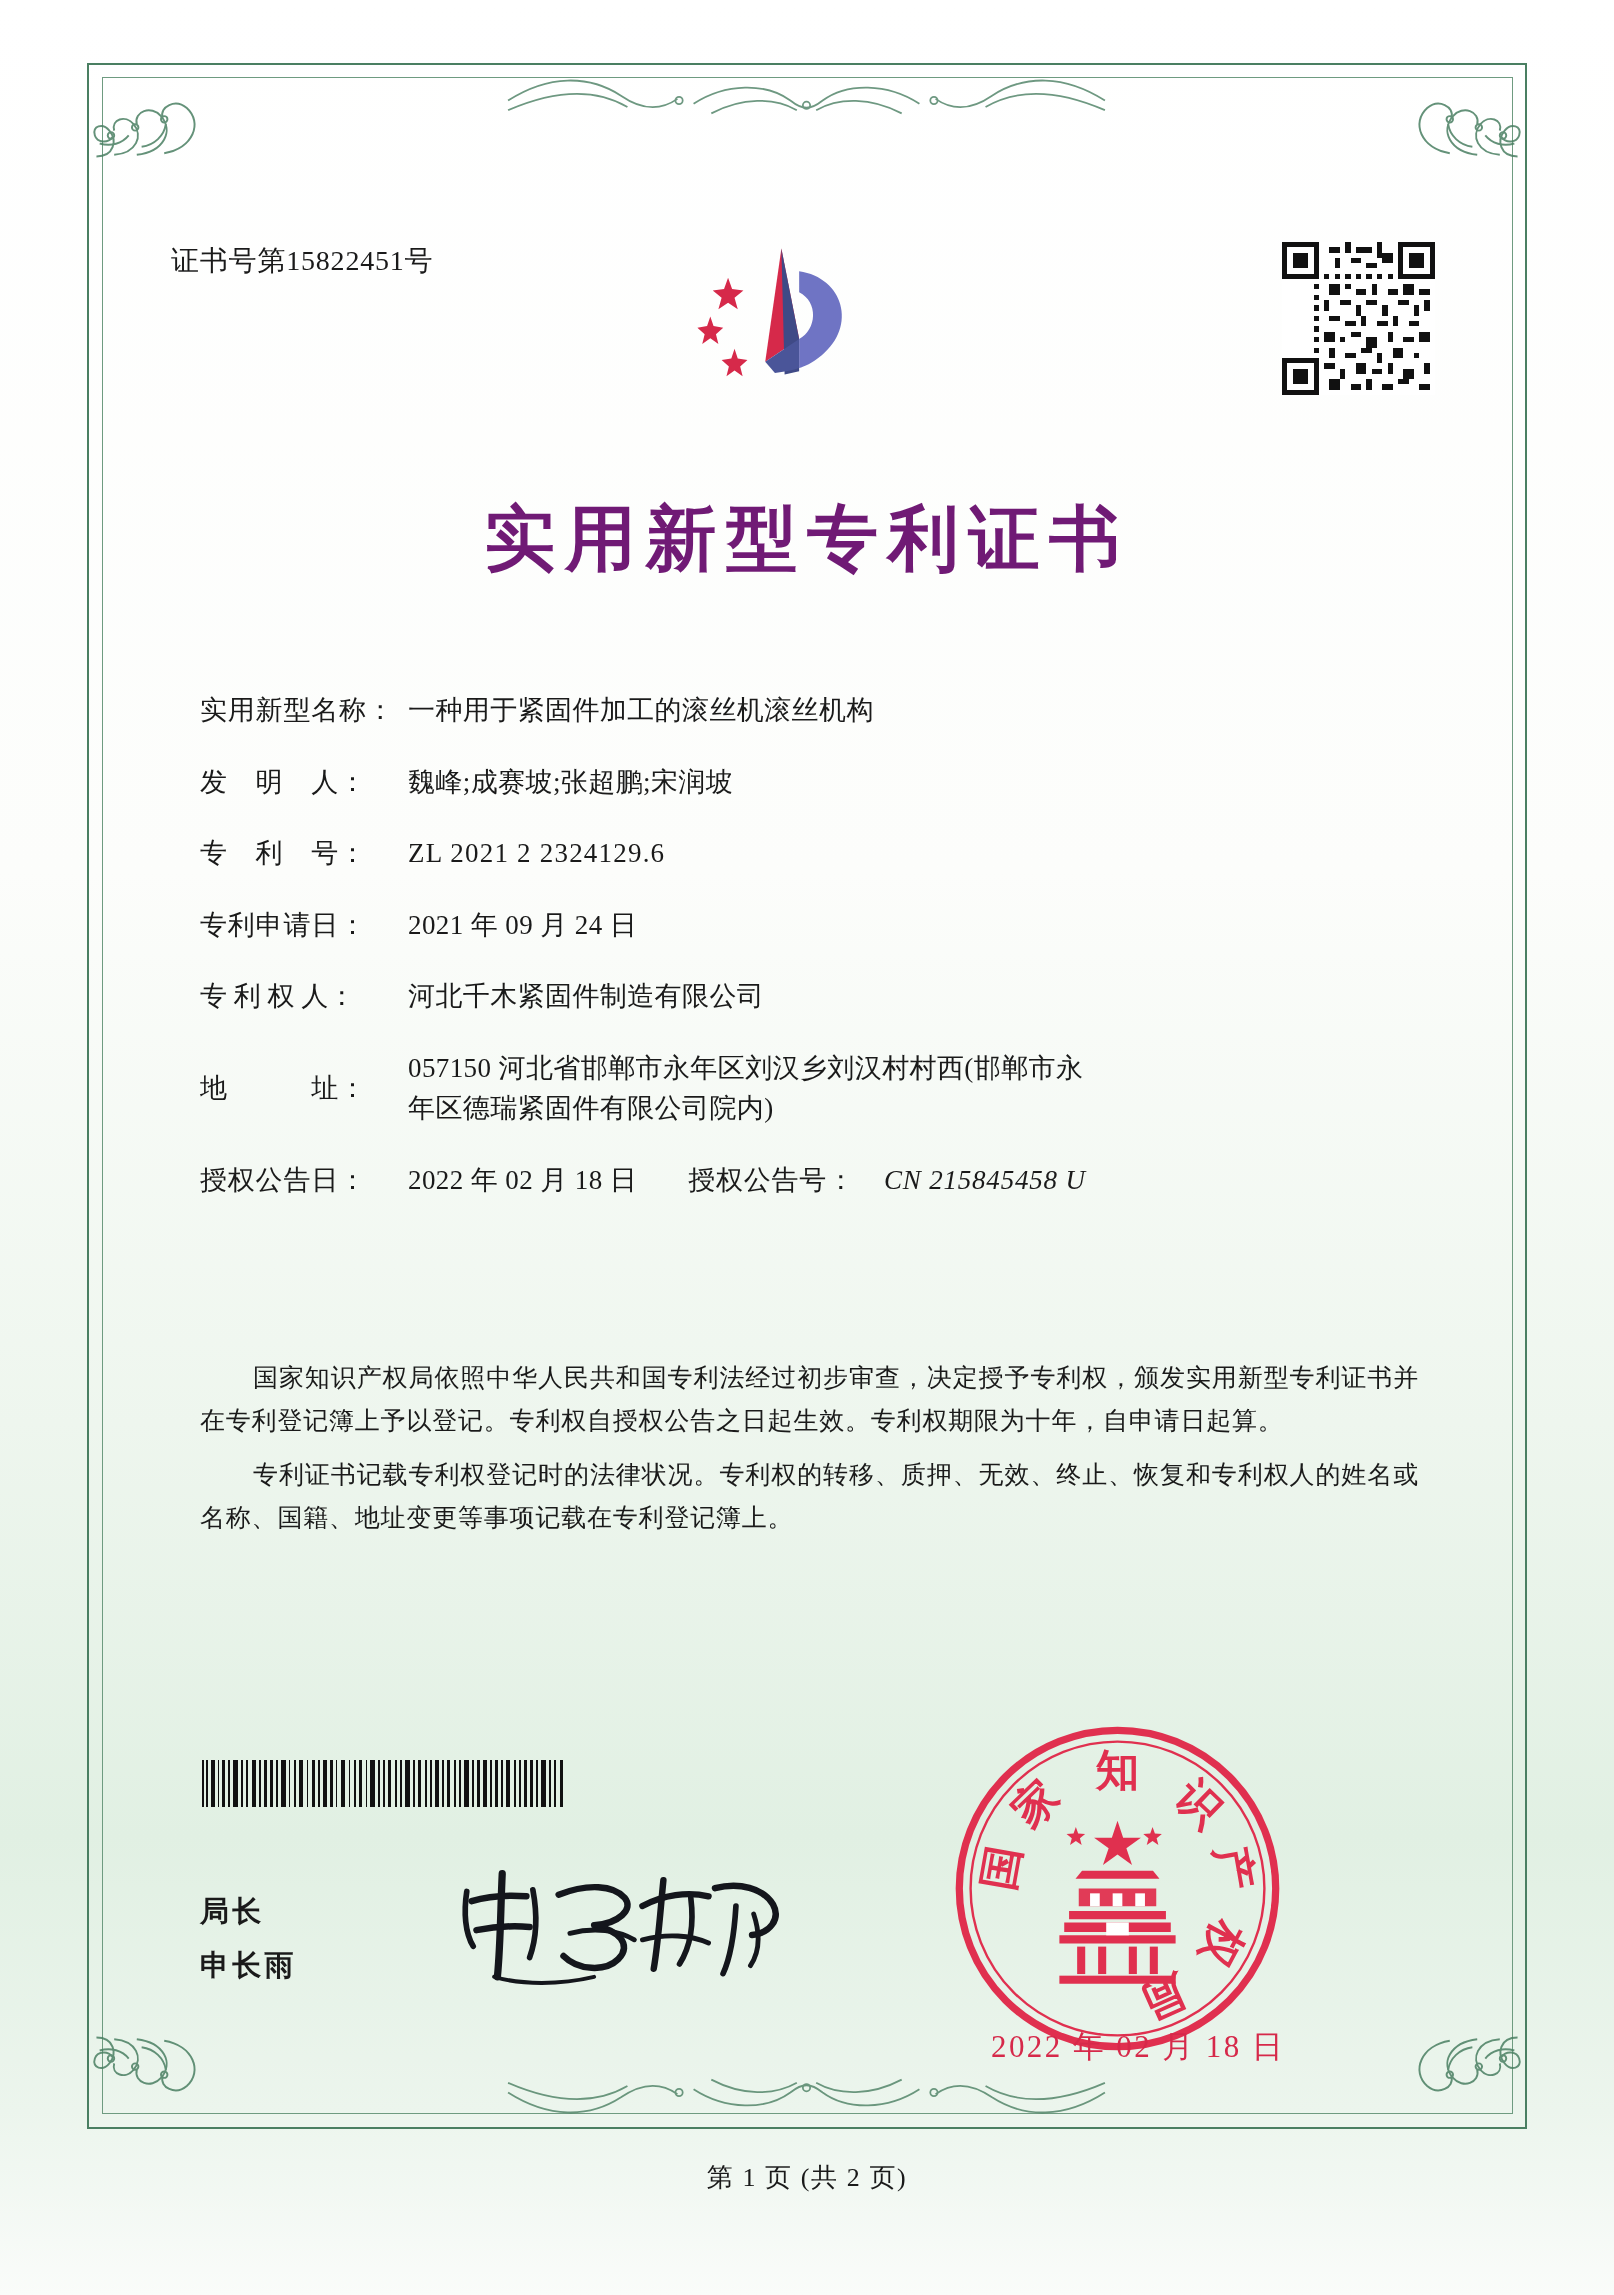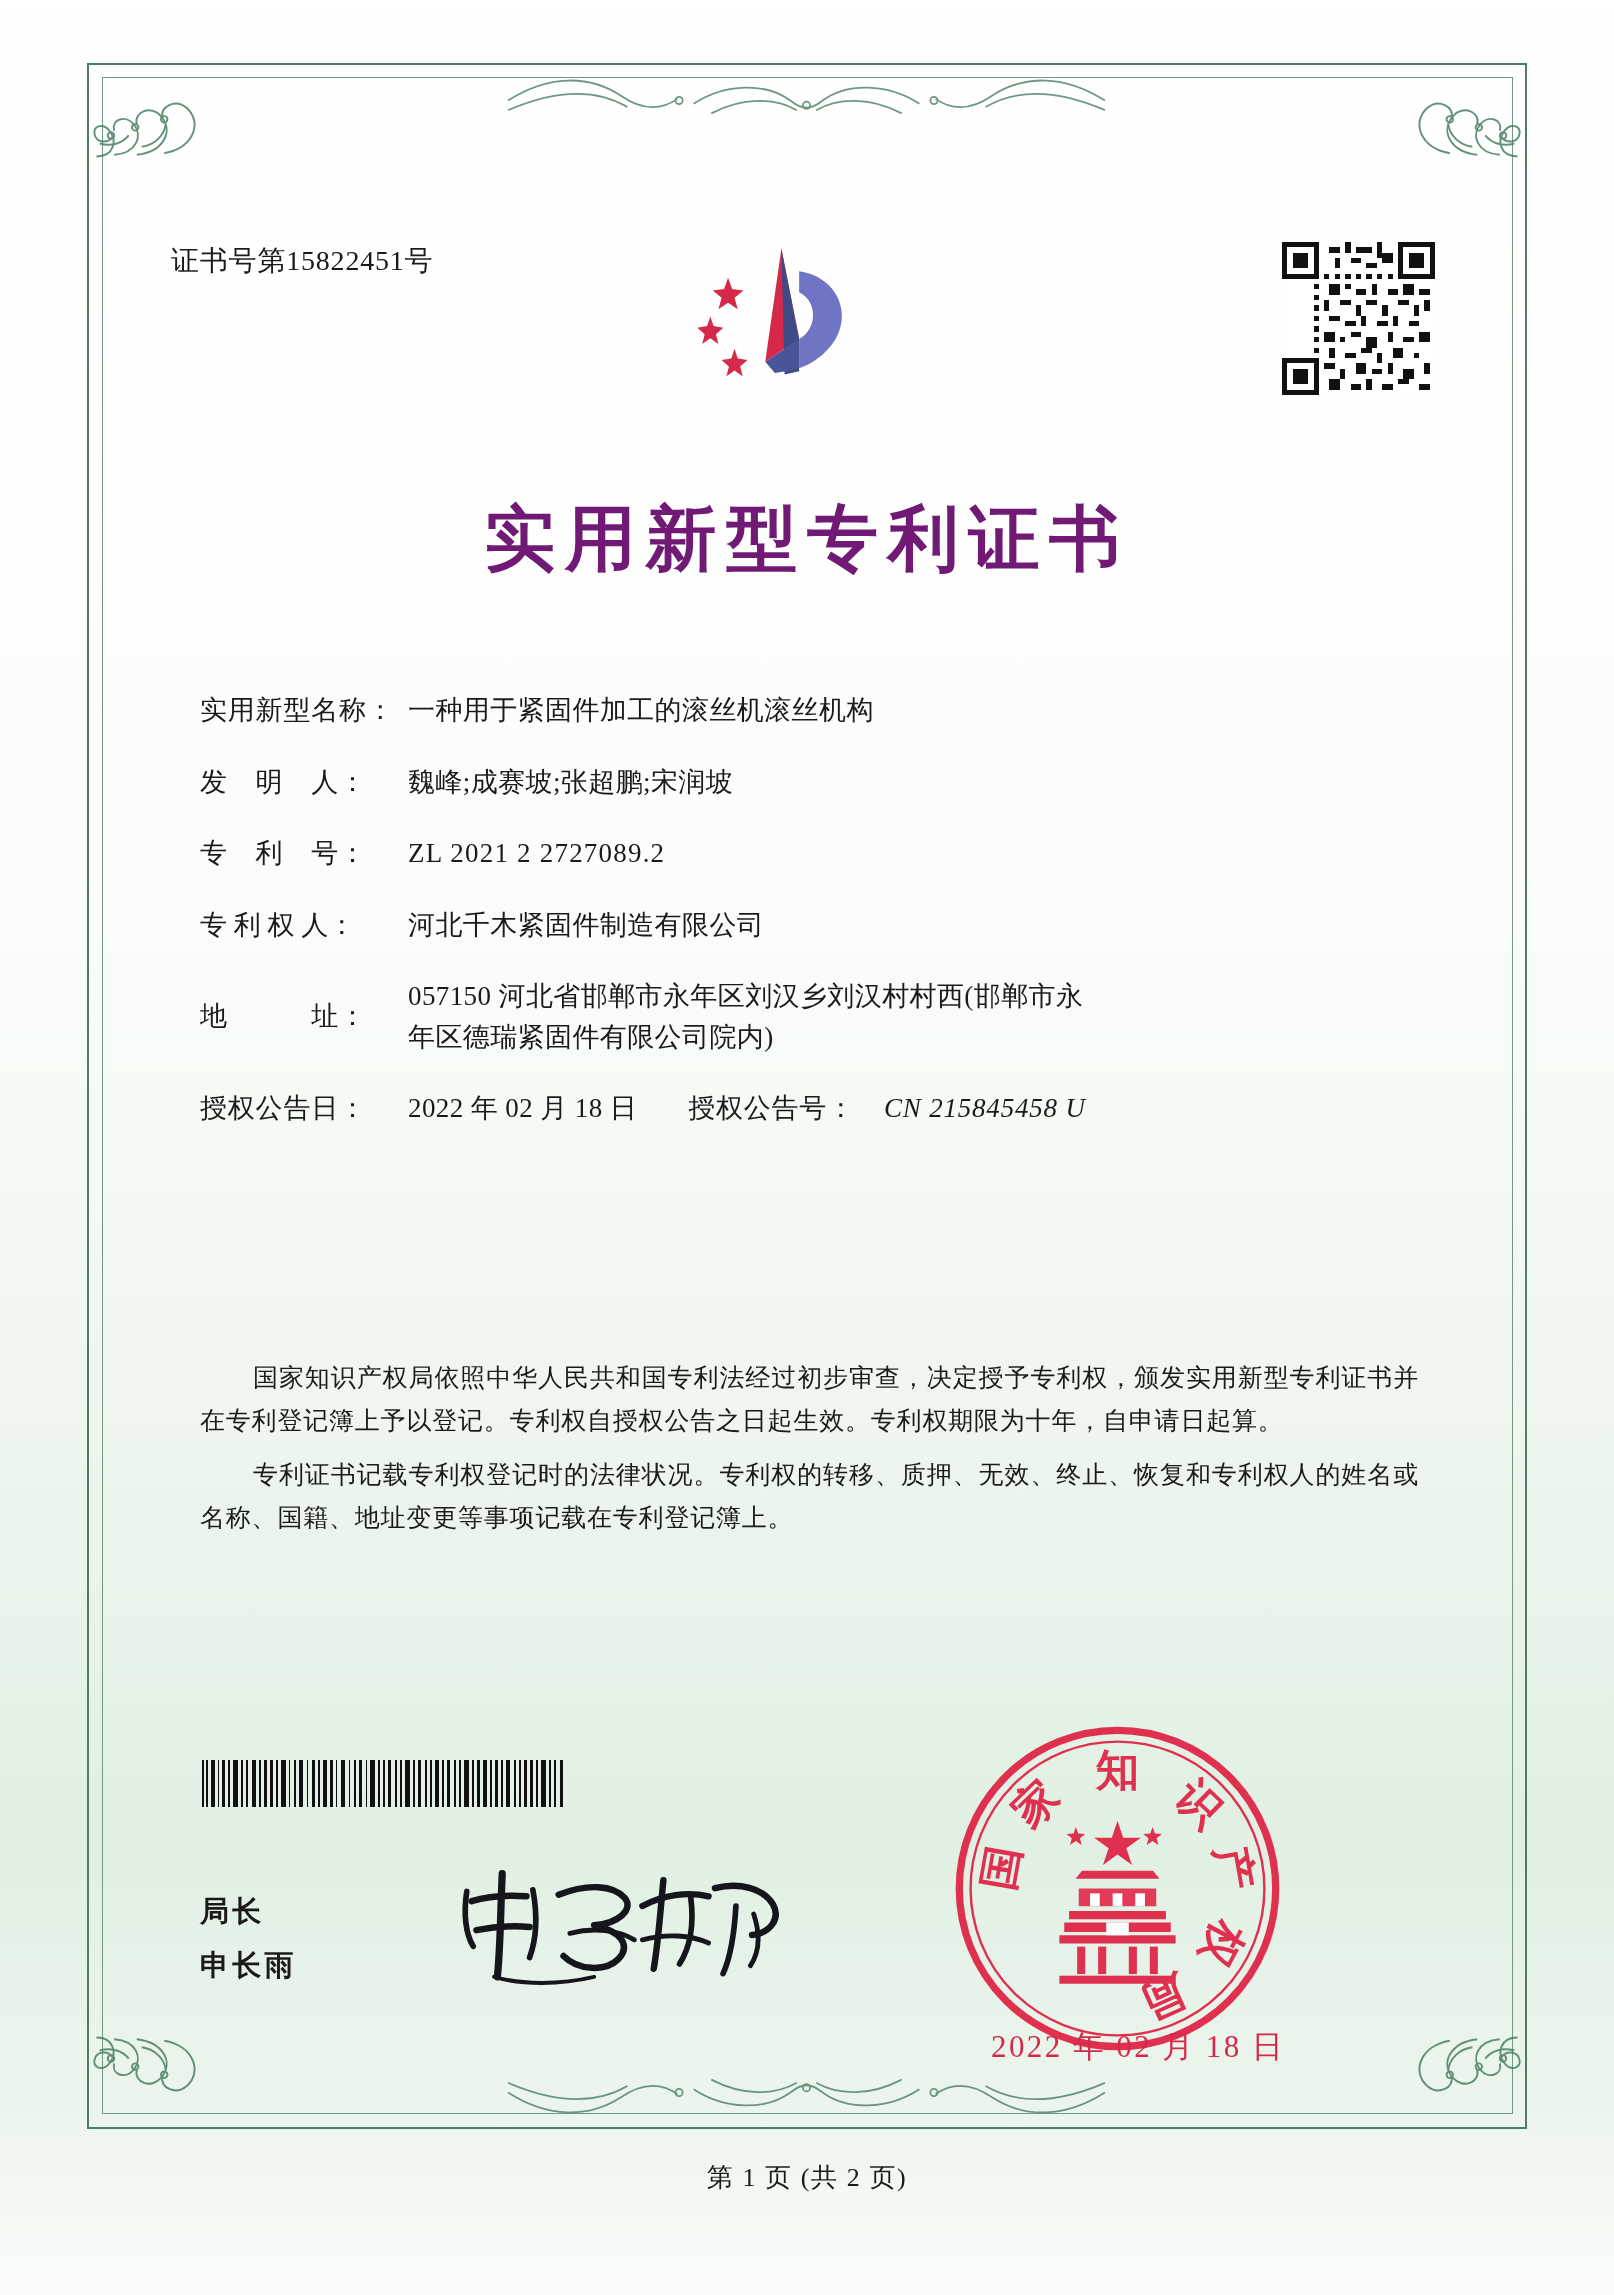--- a/index.html
+++ b/index.html
@@ -439,21 +439,25 @@
     <div class="row">
       <span class="lbl">实用新型名称：</span>
       <span class="val">一种用于紧固件加工的滚丝机滚丝机构</span>
     </div>
     <div class="row">
       <span class="lbl">发　明　人：</span>
       <span class="val">魏峰;成赛坡;张超鹏;宋润坡</span>
     </div>
     <div class="row">
       <span class="lbl">专　利　号：</span>
-      <span class="val mono-ish">ZL 2021 2 2727089.2</span>
+      <span class="val mono-ish">ZL 2021 2 2324129.6</span>
+    </div>
+    <div class="row">
+      <span class="lbl">专利申请日：</span>
+      <span class="val">2021 年 09 月 24 日</span>
     </div>
     <div class="row">
       <span class="lbl sp2">专 利 权 人：</span>
       <span class="val">河北千木紧固件制造有限公司</span>
     </div>
     <div class="row">
       <span class="lbl">地　　　址：</span>
       <span class="val">
         <span>057150 河北省邯郸市永年区刘汉乡刘汉村村西(邯郸市永</span>
         <span class="addr-line2">年区德瑞紧固件有限公司院内)</span>

